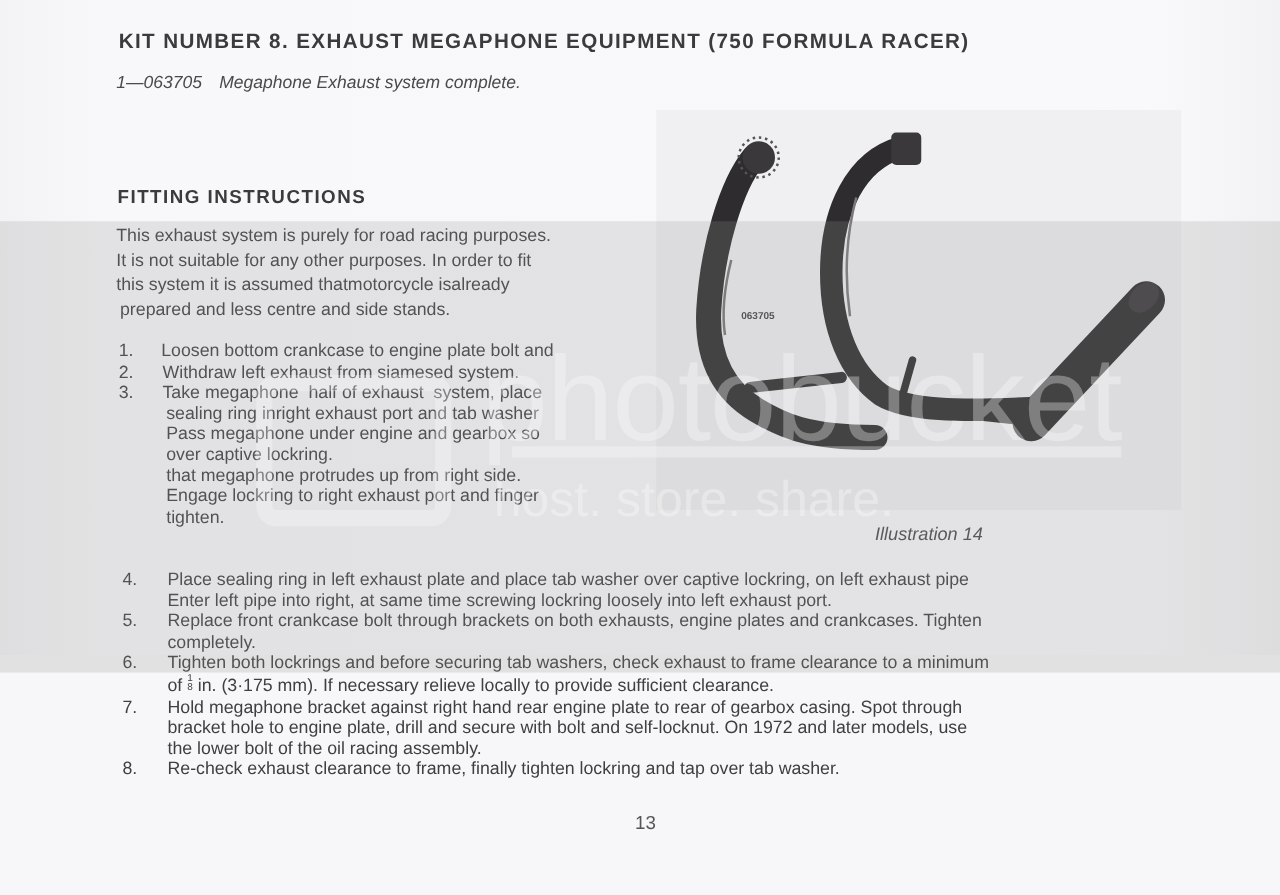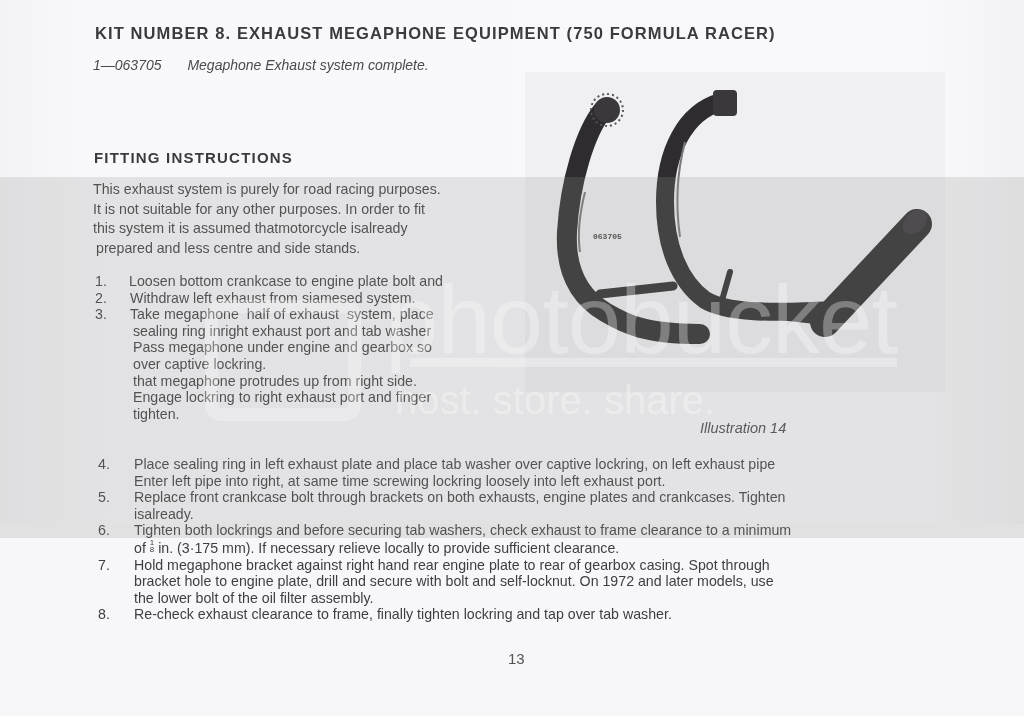--- a/index.html
+++ b/index.html
@@ -32,21 +32,21 @@
       white-space: nowrap;
     }
     .kit-subtitle {
       position: absolute;
       left: 93px; top: 57px;
       font-style: italic;
       font-size: 14px;
       color: #4a4a4c;
       white-space: nowrap;
     }
-    .kit-subtitle .part-no { margin-right: 22px; }
+    .kit-subtitle .part-no { margin-right: 10px; }
     .section-title {
       position: absolute;
       left: 94px; top: 149px;
       font-weight: bold;
       font-size: 15px;
       letter-spacing: 1.2px;
       color: #3b3b3d;
       white-space: nowrap;
     }
     .intro {
@@ -94,25 +94,24 @@
     .frac span { display: block; }
     .page-number {
       position: absolute;
       left: 508px; top: 650px;
       font-size: 15px;
       color: #555;
     }
     
     .illustration {
       position: absolute;
-      left: 525px; top: 72px;
+      left: 525px; top: 88px;
       width: 420px;
       height: 320px;
       background: #f0eff1;
-      font-family: Liberation Mono, monospace;
     }
     .illustration svg { position: absolute; left: 0; top: 0; }
     .illus-partno {
       position: absolute;
       left: 68px; top: 160px;
       font-size: 8px;
       font-weight: bold;
       color: #444;
     }
     .illus-caption {
@@ -204,38 +203,38 @@
 
   <div class="steps-wide">
     <div class="step">
       <span class="num">4.</span>
       <span class="line">Place sealing ring in left exhaust plate and place tab washer over captive lockring, on left exhaust pipe</span>
       <span class="line">Enter left pipe into right, at same time screwing lockring loosely into left exhaust port.</span>
     </div>
     <div class="step">
       <span class="num">5.</span>
       <span class="line">Replace front crankcase bolt through brackets on both exhausts, engine plates and crankcases. Tighten</span>
-      <span class="line">isalready.</span>
+      <span class="line">completely.</span>
     </div>
     <div class="step">
       <span class="num">6.</span>
       <span class="line">Tighten both lockrings and before securing tab washers, check exhaust to frame clearance to a minimum</span>
       <span class="line">
         <span>of</span>
         <span class="frac">
           <span>1</span>
           <span>8</span>
         </span><span> in. (3·175 mm). If necessary relieve locally to provide sufficient clearance.</span>
       </span>
     </div>
     <div class="step">
       <span class="num">7.</span>
       <span class="line">Hold megaphone bracket against right hand rear engine plate to rear of gearbox casing. Spot through</span>
       <span class="line">bracket hole to engine plate, drill and secure with bolt and self-locknut. On 1972 and later models, use</span>
-      <span class="line">the lower bolt of the oil filter assembly.</span>
+      <span class="line">the lower bolt of the oil racing assembly.</span>
     </div>
     <div class="step">
       <span class="num">8.</span>
       <span class="line">Re-check exhaust clearance to frame, finally tighten lockring and tap over tab washer.</span>
     </div>
   </div>
 
   <div class="illustration">
     <svg width="420" height="320" viewBox="0 0 420 320">
 

